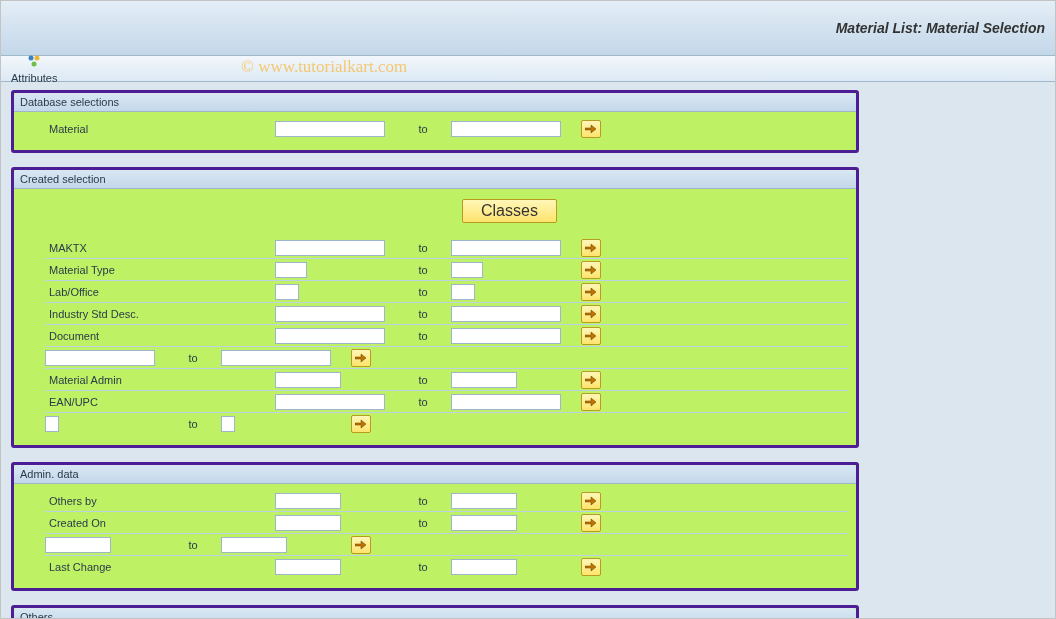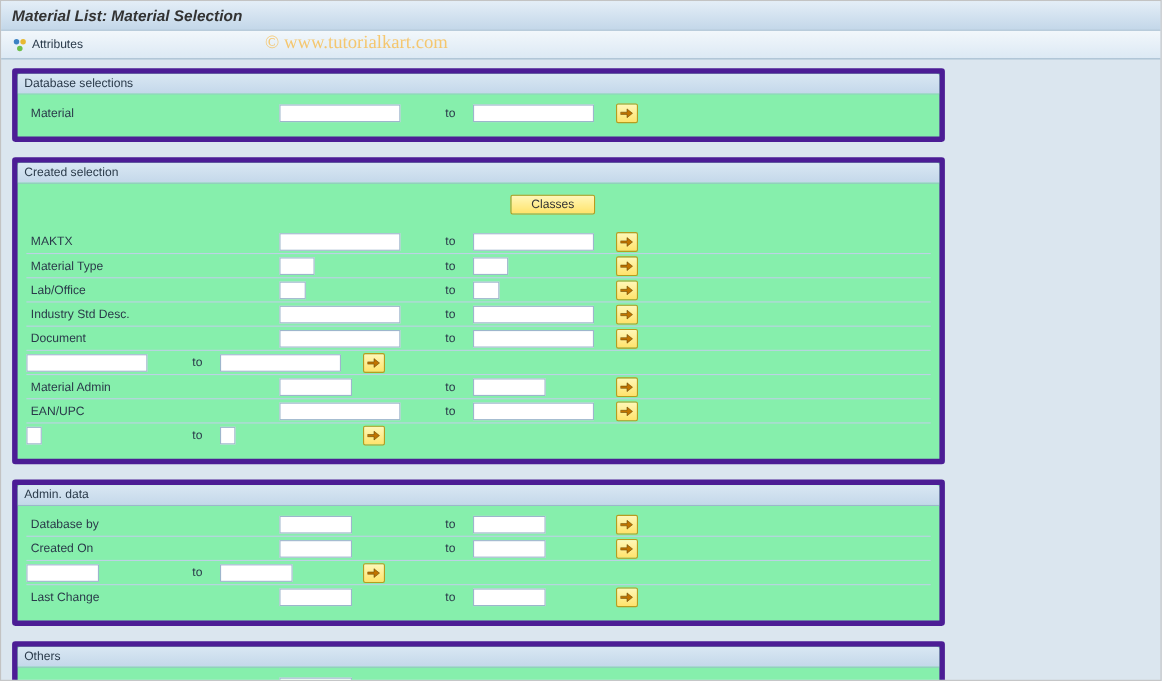--- a/index.html
+++ b/index.html
@@ -10,60 +10,62 @@
     background: #dbe6ef;
     color: #333;
     width: 1056px;
     height: 619px;
     overflow: hidden;
     border: 1px solid #c3c3c3;
   }
   .title-bar {
     background: linear-gradient(#e4eef7, #c3d7e9);
     border-bottom: 1px solid #a0b8cc;
-    padding: 5px 10px;
+    padding: 19px 10px;
     font-size: 14px;
     font-weight: bold;
     font-style: italic;
     color: #333;
+    text-align: right;
   }
   .toolbar {
     background: linear-gradient(#f2f7fb, #dce9f4);
     border-bottom: 1px solid #a0b8cc;
     padding: 4px 6px;
     display: flex;
     align-items: center;
     height: 26px;
   }
   .attr-btn {
     display: inline-flex;
     align-items: center;
     gap: 4px;
     padding: 0 4px;
     cursor: pointer;
     color: #2a3a4a;
+    flex-direction: column;
   }
   .content {
     padding: 8px 10px;
     position: relative;
   }
   .watermark {
     position: absolute;
     top: -25px;
     left: 240px;
     font-size: 17px;
     color: orange;
     opacity: 0.55;
     font-family: Georgia, serif;
     pointer-events: none;
     z-index: 10;
   }
   .group {
-    background: #86efac;
-    border: 5px solid #4c1d95;
+    background: #bef264;
+    border: 3px solid #4c1d95;
     border-radius: 3px;
     margin-bottom: 14px;
     width: 848px;
   }
   .group-header {
     background: linear-gradient(#d9e7f3,#c4d8ea);
     border-bottom: 1px solid #9db6cc;
     padding: 3px 6px;
     font-size: 11px;
     color: #2a3a4a;
@@ -71,35 +73,36 @@
   }
   .group-body {
     padding: 6px 8px 10px 8px;
   }
   .row {
     display: flex;
     align-items: center;
     height: 22px;
     margin-bottom: 0;
     border-bottom: 1px solid #bcd2e4;
+    margin-left: 23px;
   }
   .row.nob { border-bottom: none; }
   .label-col {
     width: 230px;
     padding-left: 4px;
     color: #2a3a4a;
   }
   .inputs-col {
     display: flex;
     align-items: center;
     gap: 6px;
   }
   .to-label {
     width: 24px;
-    text-align: right;
+    text-align: center;
     margin-left: 10px;
     margin-right: 10px;
     color: #2a3a4a;
   }
   input.sap {
     height: 16px;
     border: 1px solid #9db6cc;
     background: #fff;
     font-size: 11px;
     padding: 0 2px;
@@ -119,21 +122,21 @@
     margin-left: 4px;
     cursor: pointer;
   }
   .arrow-btn svg { display:block; }
   .classes-btn {
     background: linear-gradient(#fff7b8,#ffe36b);
     border: 1px solid #b79c1f;
     border-radius: 2px;
     padding: 2px 18px;
     cursor: pointer;
-    font-size: 11px;
+    font-size: 16px;
     color: #333;
     margin-left: 440px;
   }
   .classes-row {
     padding: 4px 0 14px 0;
   }
   .icon-attr {
     display:inline-block;
     width:14px; height:14px;
   }
@@ -302,21 +305,21 @@
           </div>
         </div>
     </div>
   </div>
 
   <div class="group">
     <div class="group-header">Admin. data</div>
     <div class="group-body">
       <div id="admin-rows">
           <div class="row">
-            <div class="label-col">Database by</div>
+            <div class="label-col">Others by</div>
             <div class="inputs-col">
               <span class="from-slot"><input class="sap" style="width: 66px;"></span>
               <span class="to-label">to</span>
               <span class="to-slot"><input class="sap" style="width: 66px;"></span>
               <span class="arrow-btn">
                 <svg width="12" height="10" viewBox="0 0 12 10">
                   <path d="M0 4 h6 V1 l5 4 -5 4 V6 H0 Z" fill="#c07400" stroke="#604000" stroke-width="0.5"></path>
                 </svg>
               </span>
             </div>

